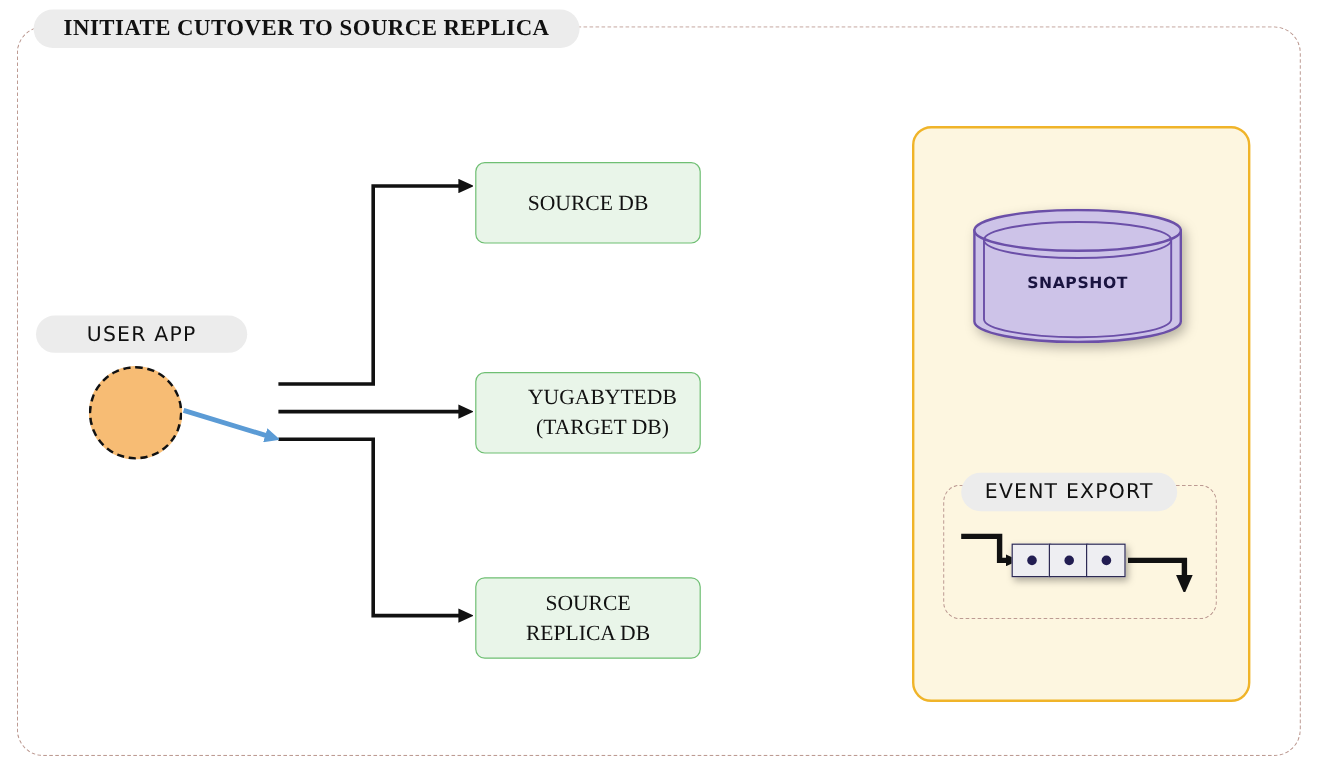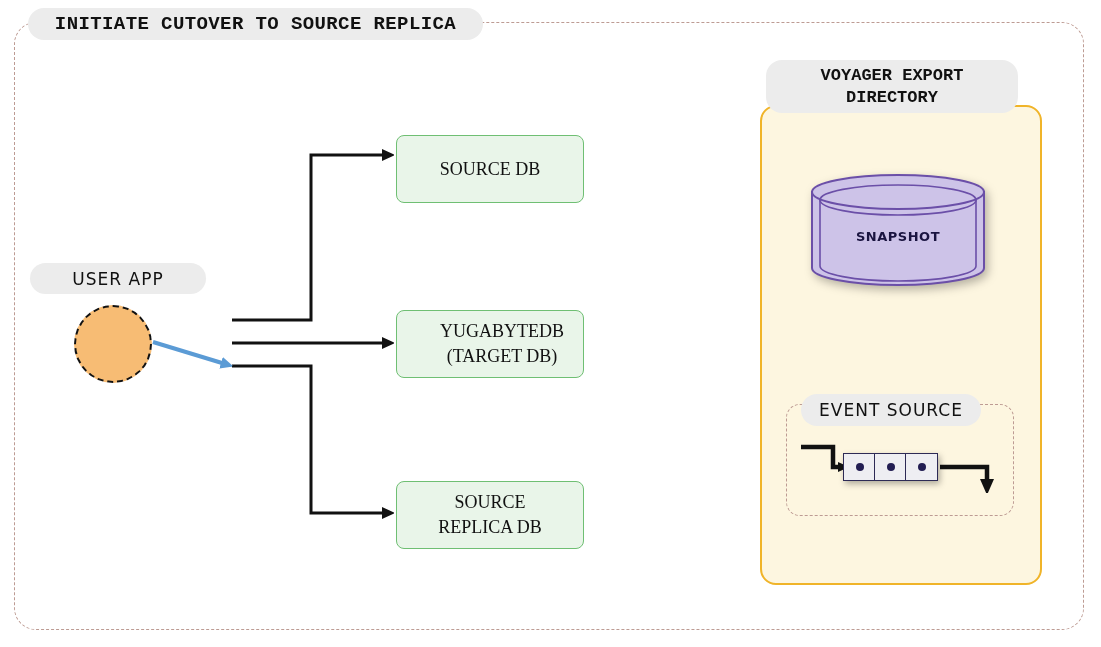--- a/index.html
+++ b/index.html
@@ -37,21 +37,21 @@
     border-radius: 16px;
     color: #111111;
     display: flex;
     align-items: center;
     justify-content: center;
     text-align: center;
     z-index: 20;
     white-space: pre;
   }
   .badge-mono {
-    font-family: Liberation Mono, monospace;
+    font-family: Liberation Serif, serif;
     font-weight: bold;
   }
   .badge-sans {
     font-family: "DejaVu Sans", sans-serif;
     font-weight: normal;
     letter-spacing: 1px;
   }
 
   #badge-initiate {
     left: 28px;
@@ -221,38 +221,34 @@
 <body>
 
 <div id="canvas">
 
   <div class="outer-frame"></div>
 
   <div class="badge badge-mono" id="badge-initiate">INITIATE CUTOVER TO SOURCE REPLICA</div>
 
   <div class="voyager-panel"></div>
 
-  <div class="badge badge-mono" id="badge-voyager">
-    <span>VOYAGER EXPORT</span>
-    <span>DIRECTORY</span>
-  </div>
 
   <div class="cylinder">
     <svg class="cyl-svg" width="176" height="112" viewBox="0 0 176 112" xmlns="http://www.w3.org/2000/svg">
       <path d="M2,18 L2,94 A86,17 0 0 0 174,94 L174,18 Z" fill="#cdc3e8" stroke="#6b4fa8" stroke-width="2"></path>
       <ellipse cx="88" cy="18" rx="86" ry="17" fill="#cdc3e8" stroke="#6b4fa8" stroke-width="2"></ellipse>
       <path d="M10,26 L10,92 A78,15 0 0 0 166,92 L166,26" fill="none" stroke="#6b4fa8" stroke-width="1.6"></path>
       <ellipse cx="88" cy="26" rx="78" ry="15" fill="none" stroke="#6b4fa8" stroke-width="1.6"></ellipse>
     </svg>
     <div class="cyl-label">SNAPSHOT</div>
   </div>
 
   <div class="eq-frame"></div>
 
-  <div class="badge badge-sans" id="badge-eventqueue">EVENT SOURCE</div>
+  <div class="badge badge-sans" id="badge-eventqueue">EVENT EXPORT</div>
 
   <div class="queue-row">
     <div class="queue-cell">
       <span class="queue-dot"></span>
     </div>
     <div class="queue-cell">
       <span class="queue-dot"></span>
     </div>
     <div class="queue-cell">
       <span class="queue-dot"></span>

